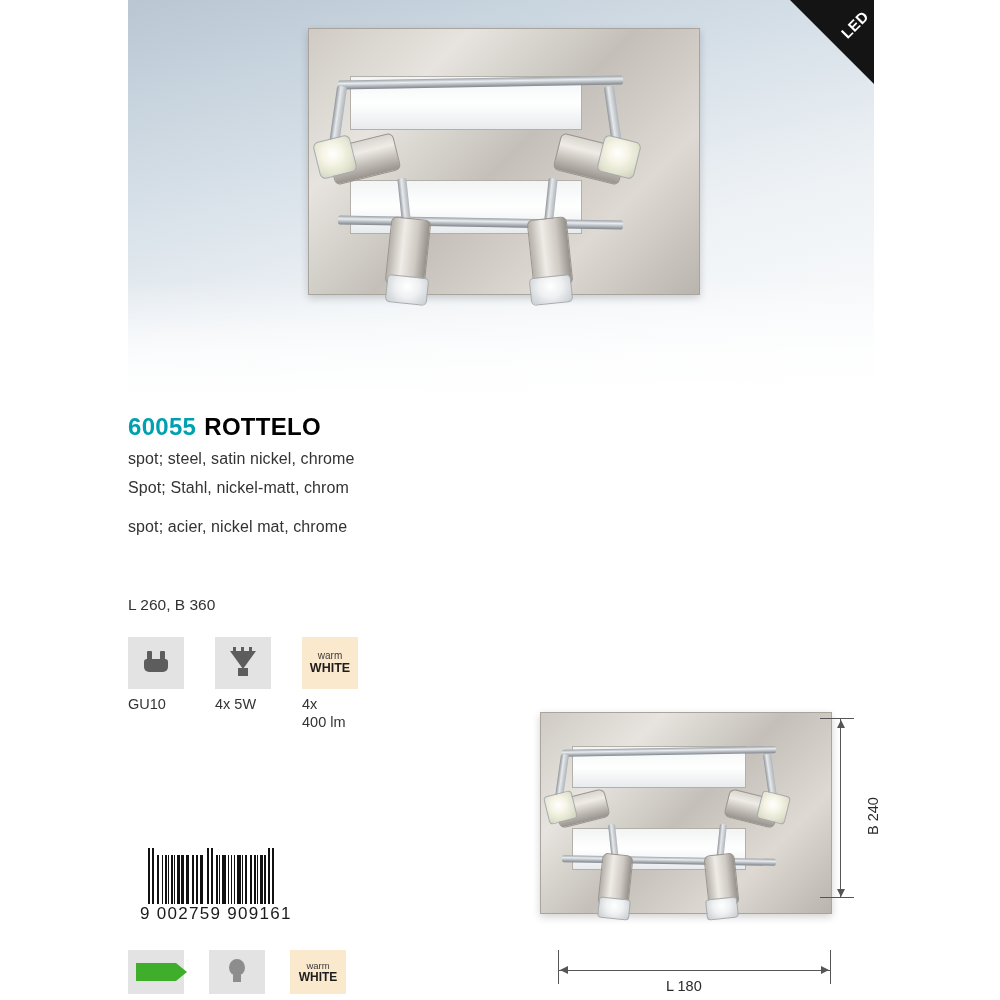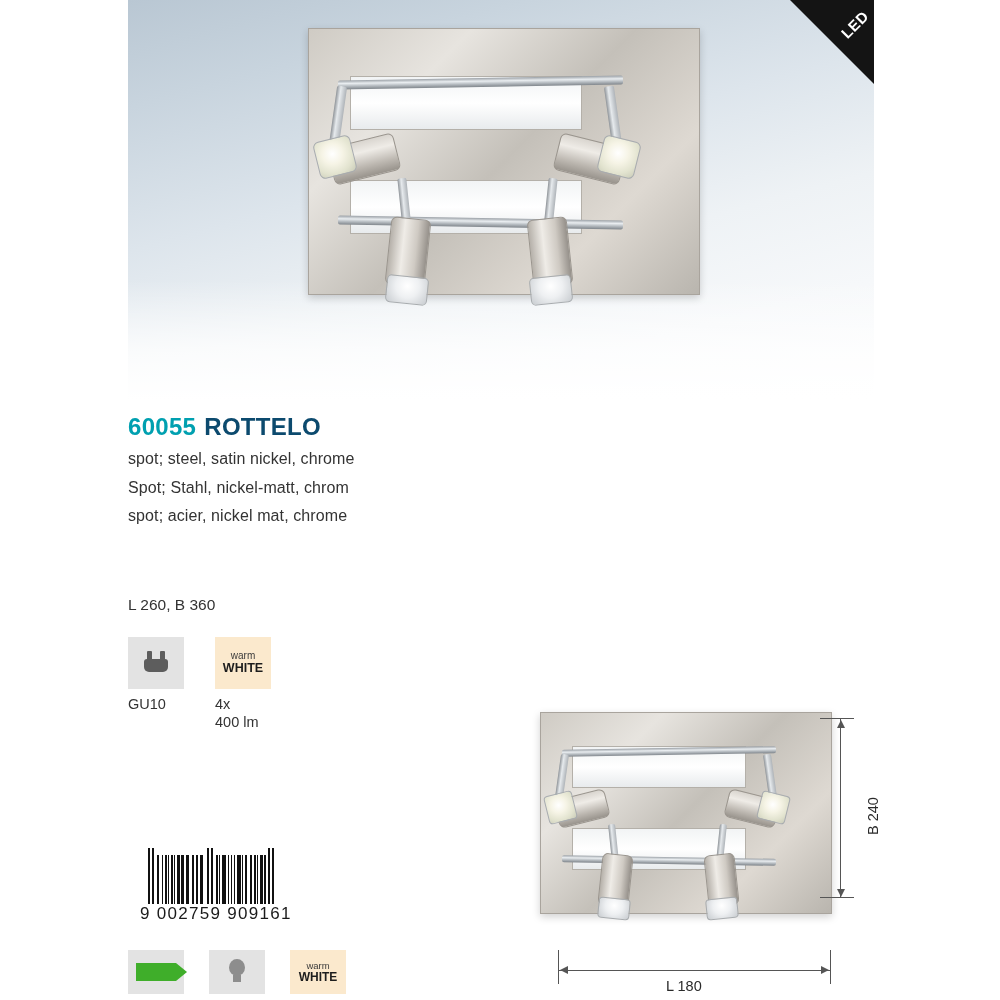--- a/index.html
+++ b/index.html
@@ -105,32 +105,32 @@
   
   .title-row {
     position: absolute;
     left: 128px;
     top: 413px;
     font-size: 24px;
     font-weight: bold;
     letter-spacing: 0.3px;
   }
   .title-code { color: #00a0b0; }
-  .title-name { color: #0c4a6e; margin-left: 8px; margin-top: 42px; }
+  .title-name { color: #000000; margin-left: 8px; margin-top: 42px; }
 
   .desc {
     position: absolute;
     left: 128px;
     font-size: 16px;
     color: #333333;
     letter-spacing: 0.1px;
   }
   .desc.l1 { top: 450px; }
   .desc.l2 { top: 479px; }
-  .desc.l3 { top: 507px; }
+  .desc.l3 { top: 518px; }
 
   .dims-text {
     position: absolute;
     left: 128px;
     top: 596px;
     font-size: 15.5px;
     color: #333333;
   }
 
   
@@ -414,20 +414,32 @@
     <div class="spec-box">
       <div class="gu10-glyph">
         <span class="pin a"></span>
         <span class="pin b"></span>
         <span class="body"></span>
       </div>
     </div>
     <div class="spec-label">GU10</div>
   </div>
 
+  <div class="spec">
+    <div class="spec-box">
+      <div class="bulb-glyph">
+        <span class="ray r1"></span>
+        <span class="ray r2"></span>
+        <span class="ray r3"></span>
+        <span class="cone"></span>
+        <span class="base"></span>
+      </div>
+    </div>
+    <div class="spec-label">4x 5W</div>
+  </div>
 
   <div class="spec">
     <div class="spec-box warm">
       <span class="w1">warm</span>
       <span class="w2">WHITE</span>
     </div>
     <div class="spec-label">
       <div>4x</div>
       <div>400 lm</div>
     </div>

